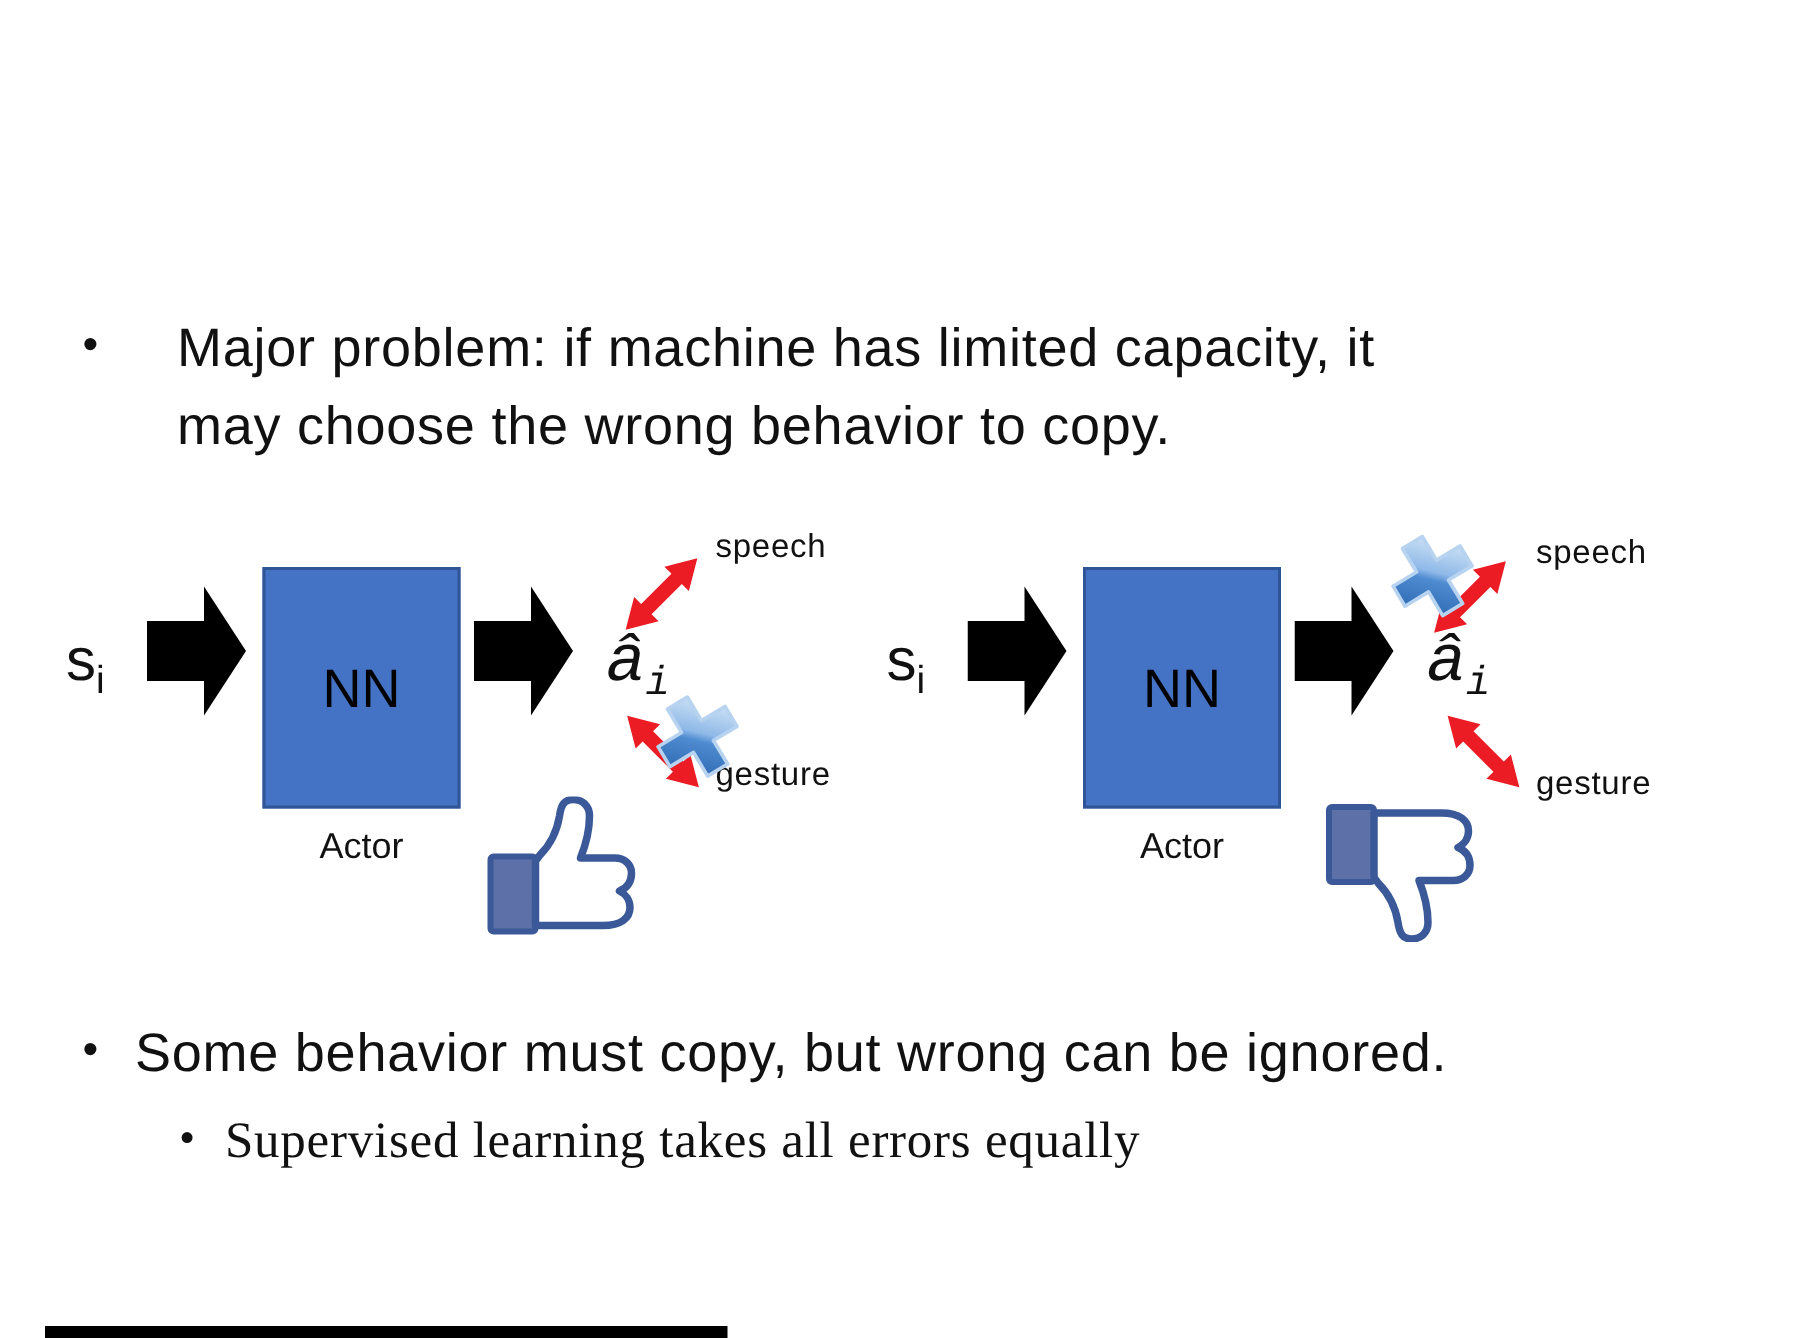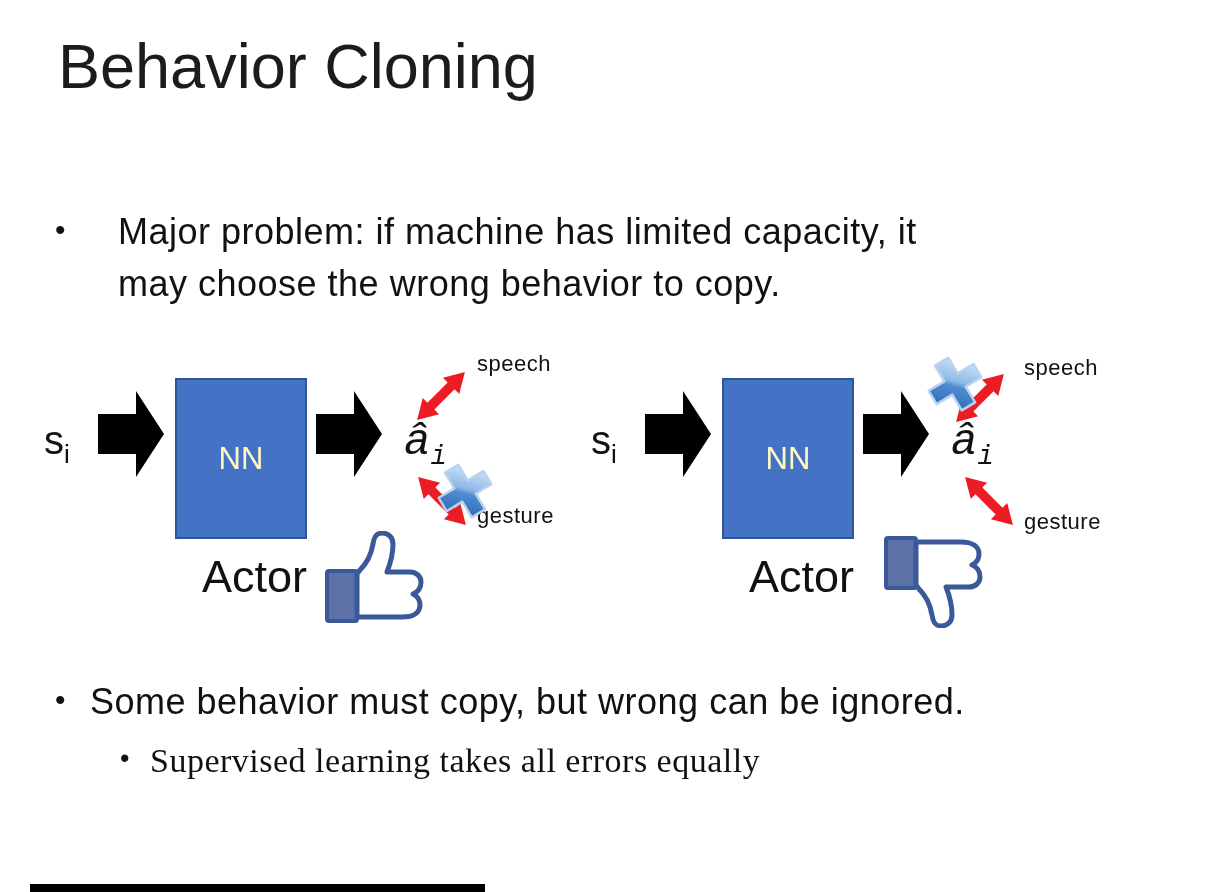--- a/index.html
+++ b/index.html
@@ -26,41 +26,41 @@
 
   .si{left:44px;top:70px;font-size:40px;line-height:1;}
   .si sub{font-size:26px;line-height:0;}
   .barrow{display:block;}
   .arrow1{left:98px;top:38px;}
   .arrow2{left:316px;top:38px;}
   .barrow svg{width:68px;height:92px;display:block;}
   .nnbox{left:175px;top:28px;width:132px;height:161px;box-sizing:border-box;
          background:var(--nn-fill,#4472C4);border:2px solid var(--nn-border,#2F5597);
          display:flex;align-items:center;justify-content:center;}
-  .nntext{color:#fef9c3;font-size:31px;}
+  .nntext{color:#000000;font-size:36px;}
   .ai{left:404px;top:70px;font-family:Liberation Mono, monospace;font-style:italic;
       font-size:44px;line-height:1;}
   .ai sub{font-size:27px;line-height:0;}
 
   .darrow svg{width:62px;height:62px;display:block;}
   .darrow.flip svg{transform:scaleY(-1);}
   .arr-speech{left:410px;top:15px;}
   .right .arr-speech{left:402px;top:17px;}
   .arr-gesture{left:411px;top:120px;}
   .lbl{font-size:22px;line-height:1.1;letter-spacing:0.5px;white-space:nowrap;}
   .lbl-speech{left:477px;top:2px;}
   .right .lbl-speech{top:6px;}
   .lbl-gesture{left:477px;top:154px;}
   .right .lbl-gesture{top:160px;}
 
   .cross svg{width:58px;height:58px;display:block;transform:rotate(14deg);}
   .left .cross{left:436px;top:112px;}
   .right .cross{left:379px;top:5px;}
 
-  .actor{left:175px;top:201px;width:132px;text-align:right;font-size:45px;}
+  .actor{left:175px;top:201px;width:132px;text-align:center;font-size:24px;}
   .thumb svg{width:110px;height:94px;display:block;}
   .thumb{left:324px;top:181px;}
   .right .thumb{left:336px;top:184px;}
   .thumb.down svg{transform:scaleY(-1);}
 
   .bottom-bar{position:absolute;left:30px;top:884px;width:455px;height:8px;background:#000;}
 
   .defs{position:absolute;width:0;height:0;overflow:hidden;}
 </style>
 </head>
@@ -85,21 +85,20 @@
     </symbol>
     <symbol id="sym-thumb" viewBox="0 0 110 94">
       <rect x="3" y="40" width="30" height="50" rx="2" style="fill:var(--thumb-cuff,#5D71A8);stroke:var(--thumb-navy,#3B5998)" stroke-width="4"></rect>
       <path d="M33,86 L78,86 C90,86 96,81 96,74 C96,69 93,65 89,63 C94,61 97,57 97,51 C97,45 92,41 86,41 L63,41 C67,31 69,21 69,13 C69,6 64,2 58,2 C52,2 50,6 49,13 C47,25 42,33 36,39 L33,43 Z" style="fill:#ffffff;stroke:var(--thumb-navy,#3B5998)" stroke-width="5" stroke-linejoin="round"></path>
     </symbol>
   </defs>
 </svg>
 
 <div class="slide">
 
-  <h1 class="title">Behavior Cloning</h1>
 
   <div class="bullet b1">
     <span class="dot">•</span>
     <span class="btext">Major problem: if machine has limited capacity, it may choose the wrong behavior to copy.</span>
   </div>
 
   <div class="dgroup left">
     <div class="si"><span>s</span><sub>i</sub></div>
     <span class="barrow arrow1">
         <svg>

